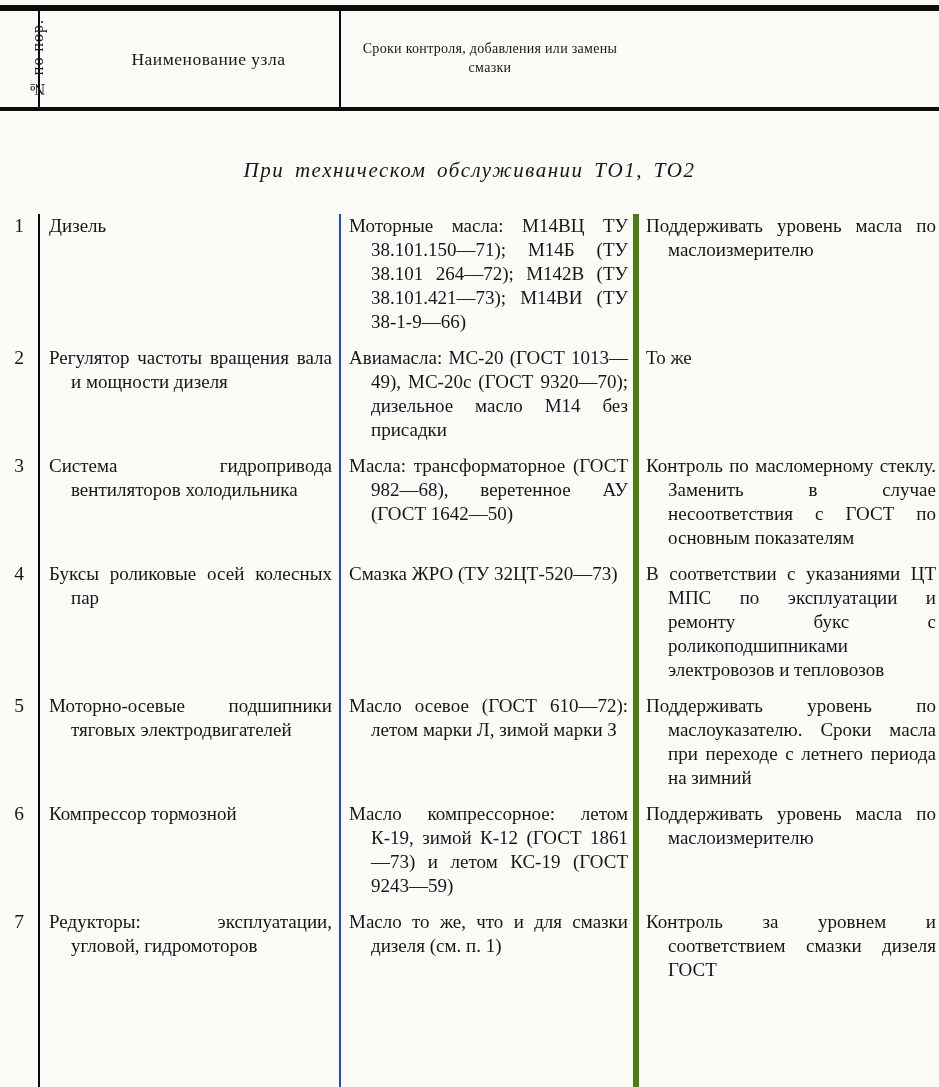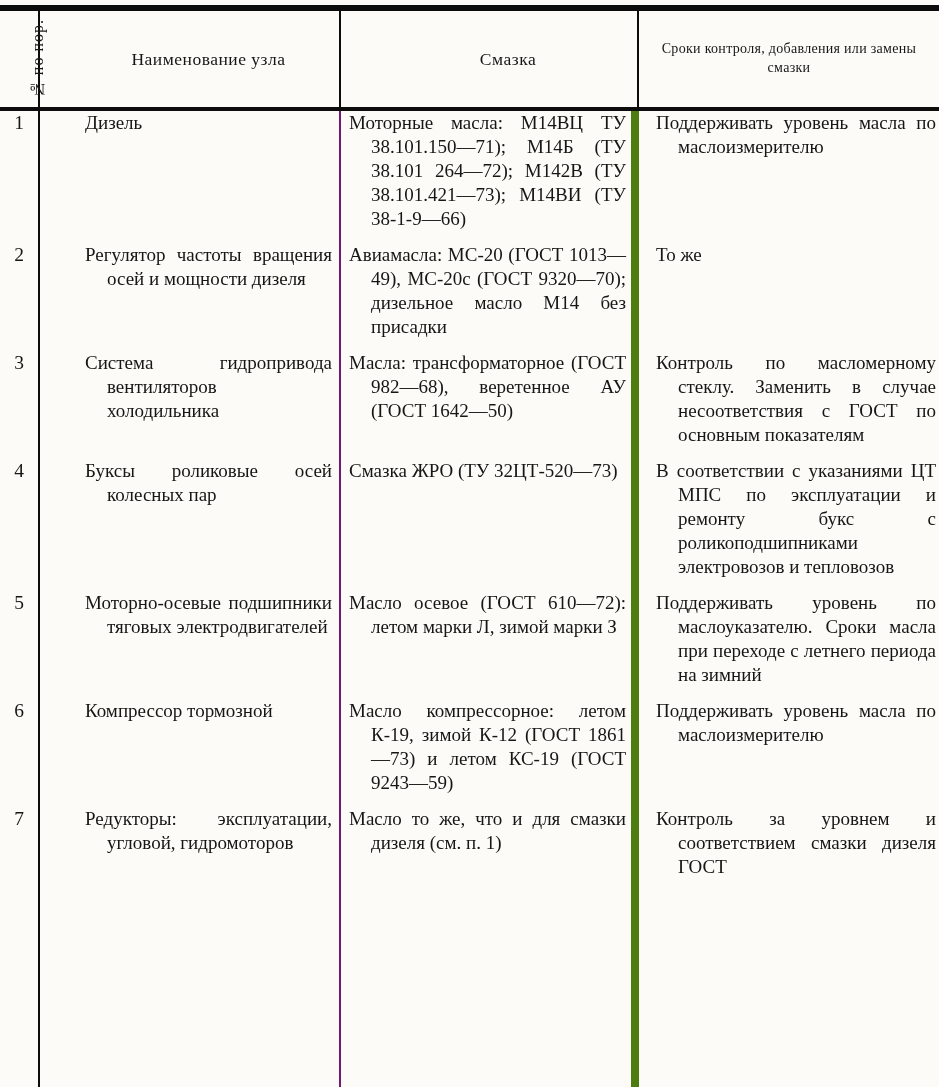--- a/index.html
+++ b/index.html
@@ -37,72 +37,70 @@
     flex:1;
     display:grid;grid-template-columns:40px 301px 298px 1fr;
     grid-template-rows:repeat(6,auto) 1fr;
     font-size:19px;line-height:24px;
   }
   .row{display:contents;}
   .c1{
     border-right:2px solid #0c0c0c;
     text-align:center;font-size:19.5px;padding-top:0;
   }
-  .c2{border-right:2px solid #701a75;padding:0 7px 12px 9px;margin-left:36px;}
-  .c3{border-right:8px solid #4d7c0f;padding:0 5px 12px 8px;}
-  .c4{padding:0 3px 12px 17px;font-family:Liberation Serif, serif;}
+  .c2{border-right:2px solid #1d4ed8;padding:0 7px 12px 9px;}
+  .c3{border-right:6px solid #4d7c0f;padding:0 5px 12px 8px;}
+  .c4{padding:0 3px 12px 7px;font-family:Liberation Serif, serif;}
   .para{
     text-align:justify;
     padding-left:22px;text-indent:-22px;
     margin:0;
   }
 </style>
 </head>
 <body>
 
 <div class="page">
 
   <div class="top-rule"></div>
 
   <div class="thead">
     <div class="hc bline">
       <span class="vtext">№ по пор.</span>
     </div>
     <div class="hc bline hc-node">
       <span>Наименование узла</span>
     </div>
-    <div class="hc bline hc-lub">
-      <span>Смазка</span>
-    </div>
     <div class="hc hc-control">
       <span>Сроки контроля, добавления или замены смазки</span>
     </div>
   </div>
 
   <div class="head-rule"></div>
 
+  <div class="section-title">При техническом обслуживании ТО1, ТО2</div>
 
   <div class="tbody">
   <div class="row">
     <div class="c1">1</div>
     <div class="c2">
           <p class="para">Дизель</p>
         </div>
     <div class="c3">
           <p class="para">Моторные масла: М14ВЦ ТУ 38.101.150—71); М14Б (ТУ 38.101 264—72); М142В (ТУ 38.101.421—73); М14ВИ (ТУ 38-1-9—66)</p>
         </div>
     <div class="c4">
           <p class="para">Поддерживать уровень масла по маслоизмерителю</p>
         </div>
   </div>
 
   <div class="row">
     <div class="c1">2</div>
     <div class="c2">
-          <p class="para">Регулятор частоты вращения осей и мощности дизеля</p>
+          <p class="para">Регулятор частоты вращения вала и мощности дизеля</p>
         </div>
     <div class="c3">
           <p class="para">Авиамасла: МС-20 (ГОСТ 1013—49), МС-20с (ГОСТ 9320—70); дизельное масло М14 без присадки</p>
         </div>
     <div class="c4">
           <p class="para">То же</p>
         </div>
   </div>
 
   <div class="row">

